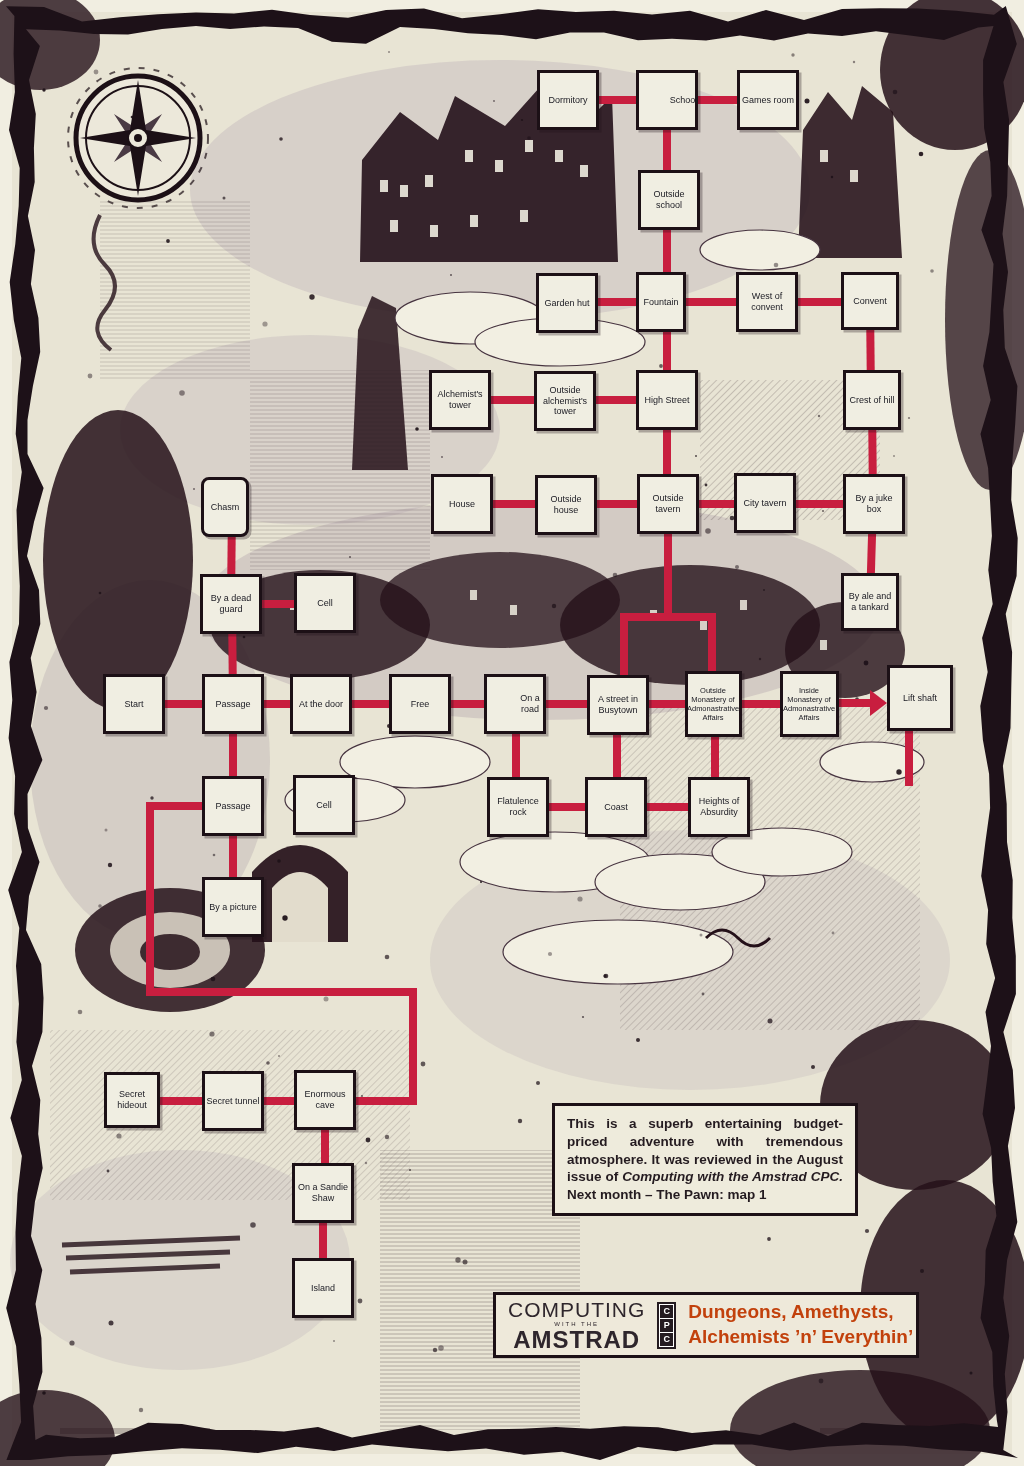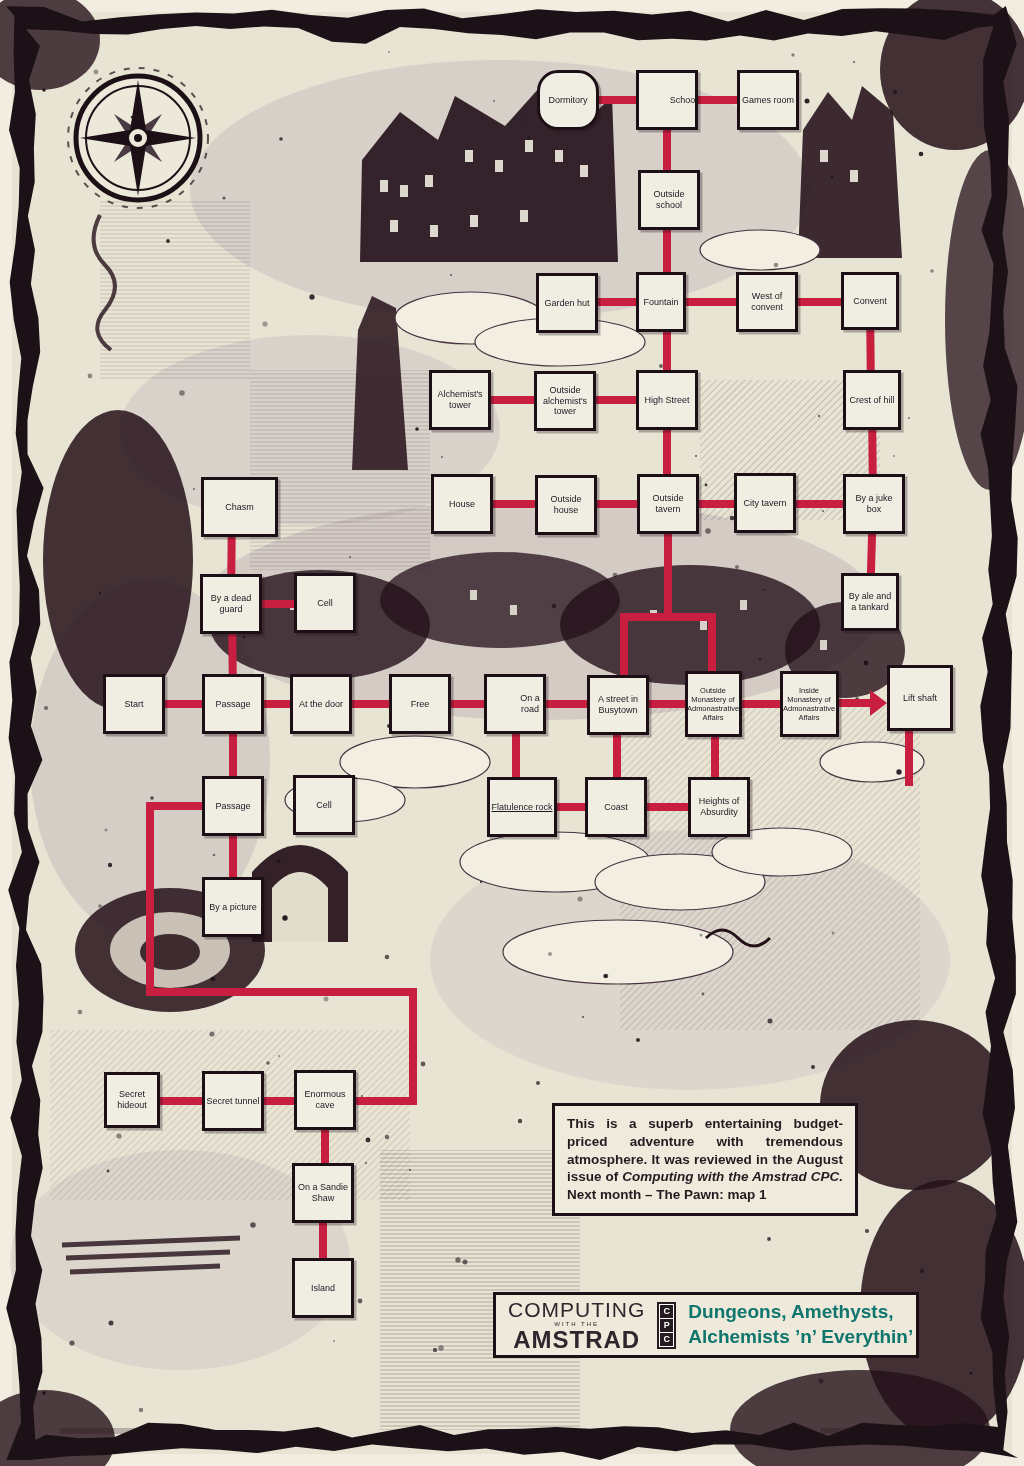--- a/index.html
+++ b/index.html
@@ -20,21 +20,21 @@
   .logo{position:absolute;left:493px;top:1292px;width:426px;height:66px;box-sizing:border-box;z-index:4;
         background:#eee9da;border:3px solid #1c1016;display:flex;align-items:center;
         gap:12px;padding:4px 12px;}
   .brand{display:flex;flex-direction:column;align-items:center;line-height:1;color:#2e262c;}
   .brand .computing{font-size:21px;letter-spacing:1px;font-weight:400;}
   .brand .withthe{font-size:6px;letter-spacing:2px;margin:1px 0;}
   .brand .amstrad{font-size:24px;font-weight:bold;letter-spacing:1px;}
   .cpc{display:flex;flex-direction:column;border:2px solid #241b20;background:#fff;gap:1px;padding:1px;}
   .cpc span{width:13px;height:13px;background:#241b20;color:#fff;font-size:9px;font-weight:bold;
         display:flex;align-items:center;justify-content:center;}
-  .gametitle{font-size:19px;font-weight:bold;line-height:1.3;color:#0f766e;white-space:nowrap;}
+  .gametitle{font-size:19px;font-weight:bold;line-height:1.3;color:#c2410c;white-space:nowrap;}
 </style>
 </head>
 <body>
 
 <div class="page">
 
   <svg id="bg" class="layer" width="1024" height="1466">
     <defs>
       <pattern id="hx" width="5" height="5" patternUnits="userSpaceOnUse" patternTransform="rotate(45)">
         <line x1="0" y1="0" x2="0" y2="5" stroke="#2a1822" stroke-width="1.3"></line>
@@ -294,21 +294,21 @@
       <polyline points="233,806 233,907" fill="none" stroke="#c81e3f" stroke-width="8"></polyline>
       <polyline points="233,806 150,806 150,992 413,992 413,1101 325,1101" fill="none" stroke="#c81e3f" stroke-width="8"></polyline>
       <polyline points="132,1101 233,1101" fill="none" stroke="#c81e3f" stroke-width="8"></polyline>
       <polyline points="233,1101 325,1101" fill="none" stroke="#c81e3f" stroke-width="8"></polyline>
       <polyline points="325,1100 325,1193" fill="none" stroke="#c81e3f" stroke-width="8"></polyline>
       <polyline points="323,1193 323,1288" fill="none" stroke="#c81e3f" stroke-width="8"></polyline>
       <polyline points="909,698 909,786" fill="none" stroke="#c81e3f" stroke-width="8"></polyline>
     </svg>
 
   <div id="nodes">
-      <div class="node" style="left: 537px; top: 70px; width: 62px; height: 60px; border-radius: 21px;">
+      <div class="node" style="left: 537px; top: 70px; width: 62px; height: 60px;">
         <span>Dormitory</span>
       </div>
       <div class="node" style="left: 636px; top: 70px; width: 62px; height: 60px; padding-left: 34px;">
         <span>School</span>
       </div>
       <div class="node" style="left: 737px; top: 70px; width: 62px; height: 60px;">
         <span>Games room</span>
       </div>
       <div class="node" style="left: 638px; top: 170px; width: 62px; height: 60px;">
         <span>Outside school</span>
@@ -330,21 +330,21 @@
       </div>
       <div class="node" style="left: 534px; top: 371px; width: 62px; height: 60px;">
         <span>Outside alchemist's tower</span>
       </div>
       <div class="node" style="left: 636px; top: 370px; width: 62px; height: 60px;">
         <span>High Street</span>
       </div>
       <div class="node" style="left: 843px; top: 370px; width: 58px; height: 60px;">
         <span>Crest of hill</span>
       </div>
-      <div class="node" style="left: 201px; top: 477px; width: 77px; height: 60px;">
+      <div class="node" style="left: 201px; top: 477px; width: 48px; height: 60px; border-radius: 8px;">
         <span>Chasm</span>
       </div>
       <div class="node" style="left: 431px; top: 474px; width: 62px; height: 60px;">
         <span>House</span>
       </div>
       <div class="node" style="left: 535px; top: 475px; width: 62px; height: 60px;">
         <span>Outside house</span>
       </div>
       <div class="node" style="left: 637px; top: 474px; width: 62px; height: 60px; align-items: center;">
         <span>Outside tavern</span>
@@ -390,21 +390,21 @@
       </div>
       <div class="node" style="left: 887px; top: 665px; width: 66px; height: 66px;">
         <span>Lift shaft</span>
       </div>
       <div class="node" style="left: 202px; top: 776px; width: 62px; height: 60px;">
         <span>Passage</span>
       </div>
       <div class="node" style="left: 293px; top: 775px; width: 62px; height: 60px;">
         <span>Cell</span>
       </div>
-      <div class="node" style="left: 487px; top: 777px; width: 70px; height: 60px; text-decoration: underline;">
+      <div class="node" style="left: 487px; top: 777px; width: 62px; height: 60px;">
         <span>Flatulence rock</span>
       </div>
       <div class="node" style="left: 585px; top: 777px; width: 62px; height: 60px;">
         <span>Coast</span>
       </div>
       <div class="node" style="left: 688px; top: 777px; width: 62px; height: 60px;">
         <span>Heights of Absurdity</span>
       </div>
       <div class="node" style="left: 202px; top: 877px; width: 62px; height: 60px;">
         <span>By a picture</span>

